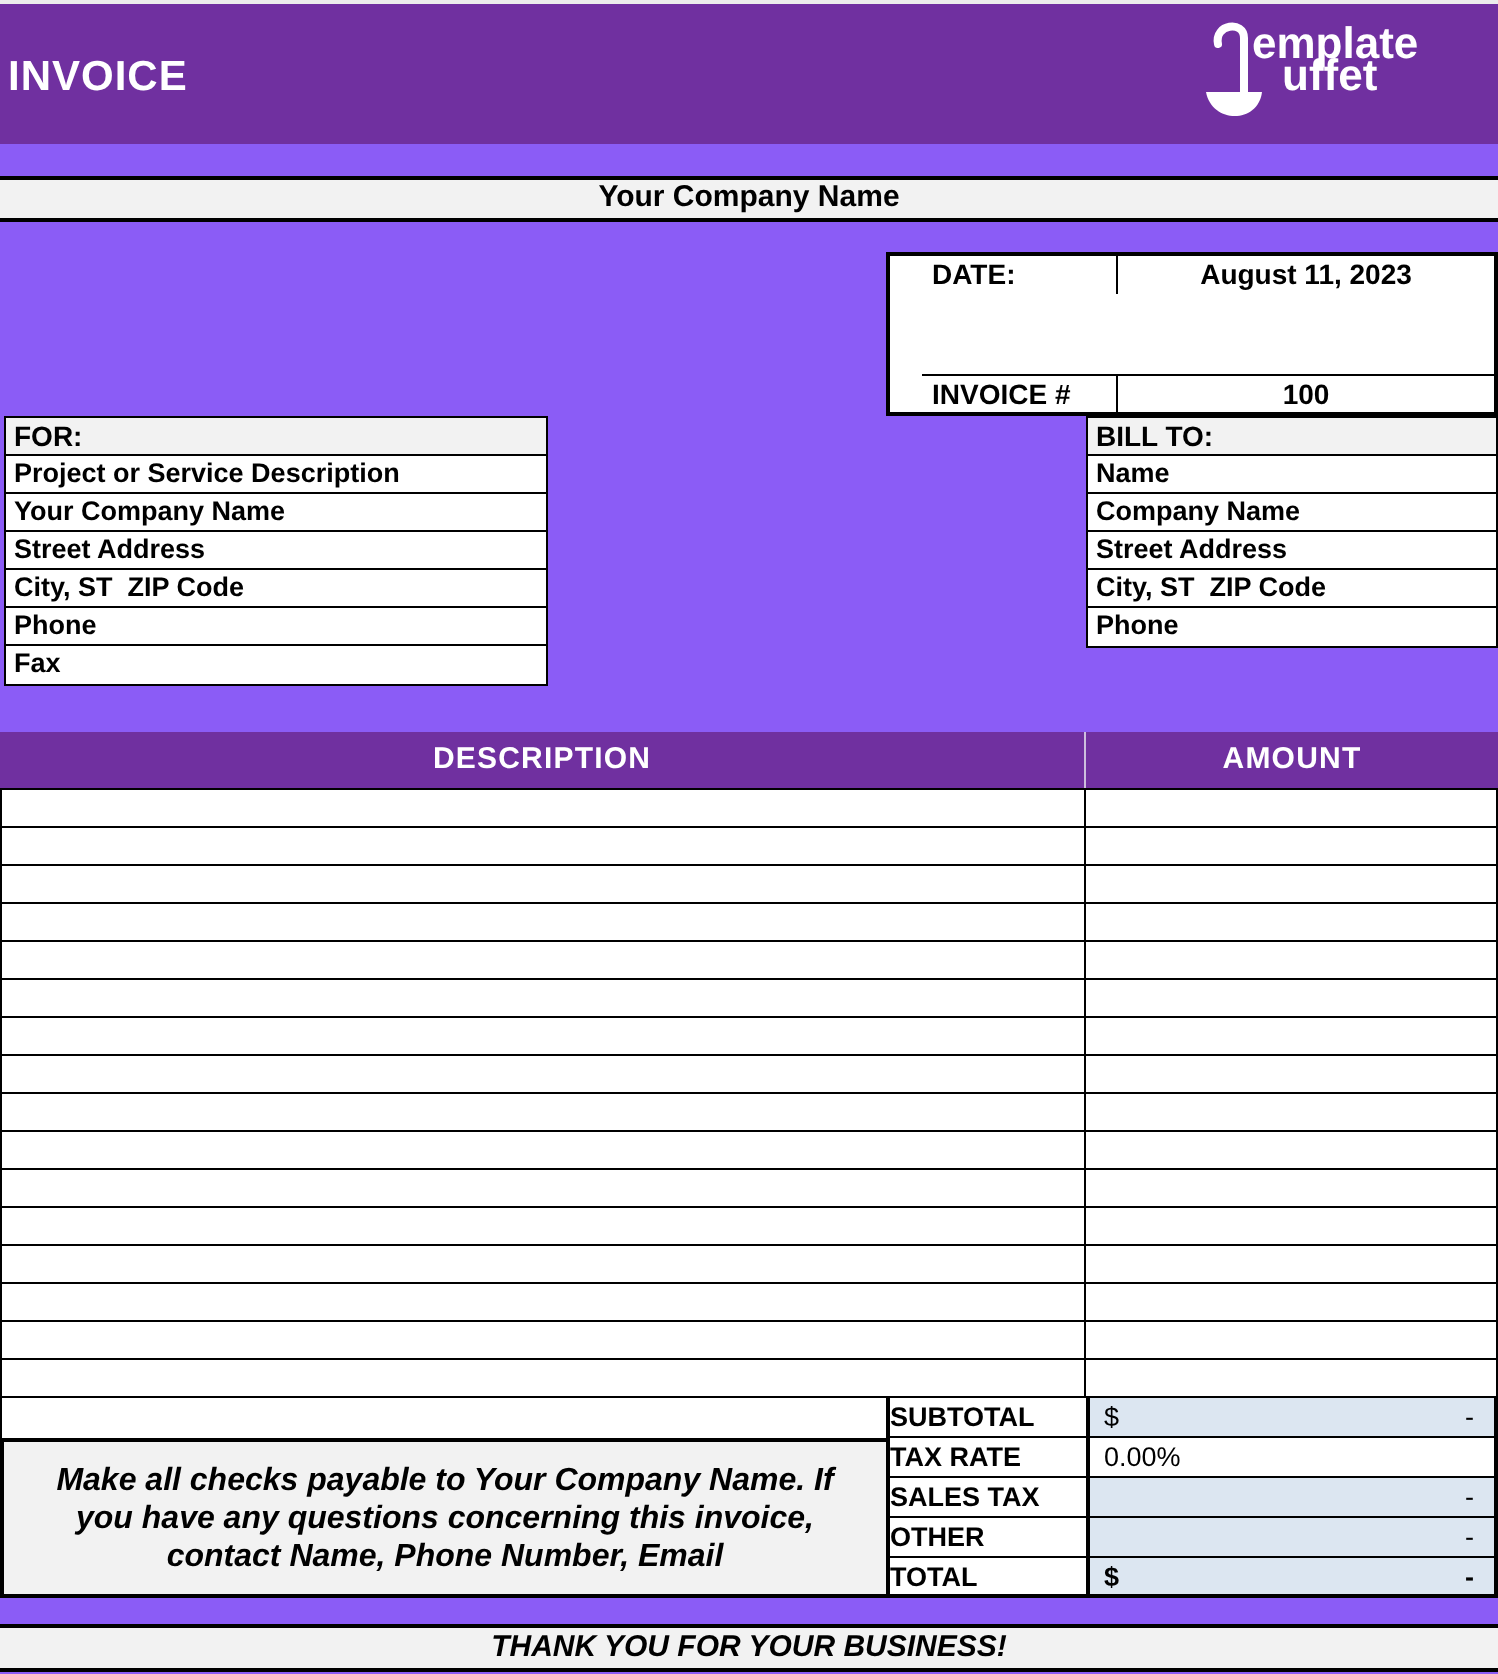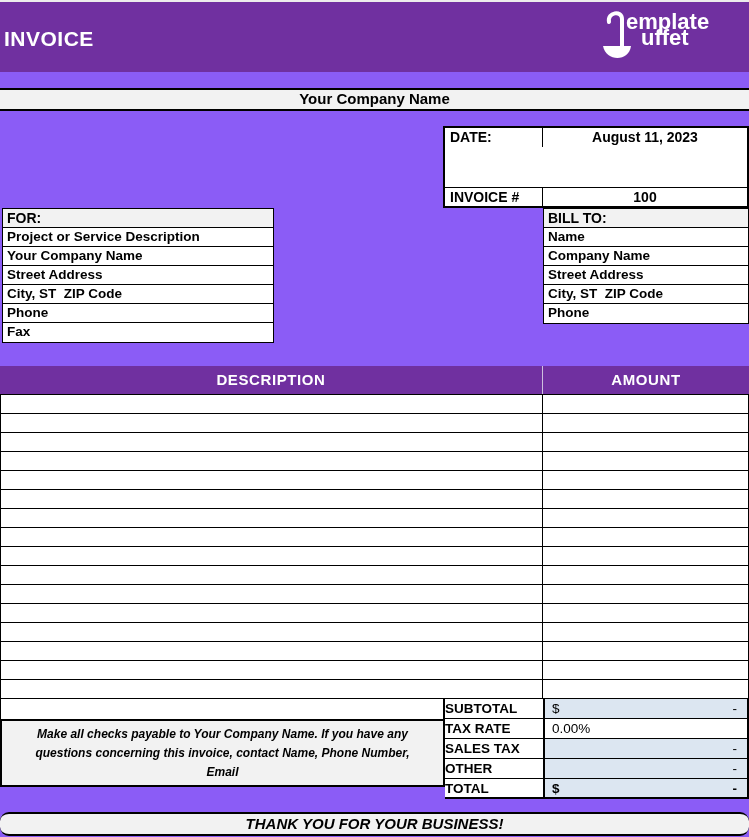--- a/index.html
+++ b/index.html
@@ -19,21 +19,21 @@
   .logo-line2 { margin-left:15px; margin-top:-4px; }
 
   
   .company-bar {
     position:absolute; left:0; top:88px; width:100%; height:23px;
     background:var(--gray,#F2F2F2); border-top:2px solid #000; border-bottom:2px solid #000;
     text-align:center; font-weight:bold; font-size:15px; line-height:18px;
   }
 
   
-  .meta-table { position:absolute; left:443px; top:126px; width:306px; border:2px solid #000; background:#fff; }
+  .meta-table { position:absolute; left:443px; top:126px; width:306px; border:2px solid #000; background:#fff;padding-left:16px; }
   .meta-row { display:flex; height:19px; }
   .meta-row + .meta-row { border-top:1px solid #000;margin-top:40px; }
   .meta-label { width:98px; border-right:1px solid #000; font-weight:bold; font-size:14px; padding-left:5px; line-height:19px; }
   .meta-value { flex:1; text-align:center; font-weight:bold; font-size:14px; line-height:19px; }
 
   
   .sec-table { position:absolute; border:1px solid #000; background:#fff; }
   .for-table { left:2px; top:208px; width:272px; }
   .billto-table { left:543px; top:208px; width:206px; }
   .sec-header { height:19px; background:var(--gray,#F2F2F2); font-weight:bold; font-size:14px; padding-left:4px; line-height:18px; border-bottom:1px solid #000; }
@@ -47,38 +47,38 @@
   .items-header .col-amt { flex:1; }
   .items-body { position:absolute; left:0; top:394px; width:100%; border-top:1px solid #000; border-left:1px solid #000; border-right:1px solid #000; background:#fff; }
   .item-row { display:flex; height:19px; border-bottom:1px solid #000; }
   .item-desc { width:542px; border-right:1px solid #000; }
   .item-amt { flex:1; }
 
   
   .totals { position:absolute; left:0; top:699px; width:100%; height:100px; }
   .empty-cell { position:absolute; left:0; top:0; width:445px; height:20px; border-left:1px solid #000; border-right:2px solid #000; background:#fff; }
   .note-box {
-    position:absolute; left:0; top:20px; width:445px; height:68px; background:var(--gray,#F2F2F2);
+    position:absolute; left:0; top:20px; width:445px; height:80px; background:var(--gray,#F2F2F2);
     border:2px solid #000; display:flex; align-items:center; justify-content:center;
-    text-align:center; font-weight:bold; font-style:italic; font-size:12px; line-height:19px; padding:0 20px;
+    text-align:center; font-weight:bold; font-style:italic; font-size:16px; line-height:19px; padding:0 20px;
   }
   .t-labels { position:absolute; left:445px; top:0; width:98px; }
   .t-label { height:20px; border-bottom:1px solid #000; font-weight:bold; font-size:13.5px; padding-left:0; line-height:19px; background:#fff; }
   .t-label:last-child { border-bottom:2px solid #000; }
   .t-values { position:absolute; left:543px; top:0; width:206px; border-left:2px solid #000; border-right:2px solid #000; }
   .t-value { height:20px; border-bottom:1px solid #000; display:flex; justify-content:space-between; font-size:13.5px; line-height:19px; padding:0 10px 0 7px; background:var(--blue,#DCE6F1); }
   .t-value.white { background:#fff; }
   .t-value.bold { font-weight:bold; }
   .t-value:last-child { border-bottom:2px solid #000; }
 
   
   .footer-bar {
     position:absolute; left:0; top:812px; width:100%; height:24px; background:var(--gray,#F2F2F2);
     border-top:2px solid #000; border-bottom:2px solid #000;
-    text-align:center; font-weight:bold; font-style:italic; font-size:15px; line-height:19px;border-radius:9px;
+    text-align:center; font-weight:bold; font-style:italic; font-size:15px; line-height:19px;
   }
 </style>
 </head>
 <body>
 
 <div class="sheet" style="--purple: #7030A0; --gray: #F2F2F2; --blue: #DCE6F1;">
   <div class="top-edge"></div>
 
   <div class="banner">
     <div class="invoice-title">INVOICE</div>

